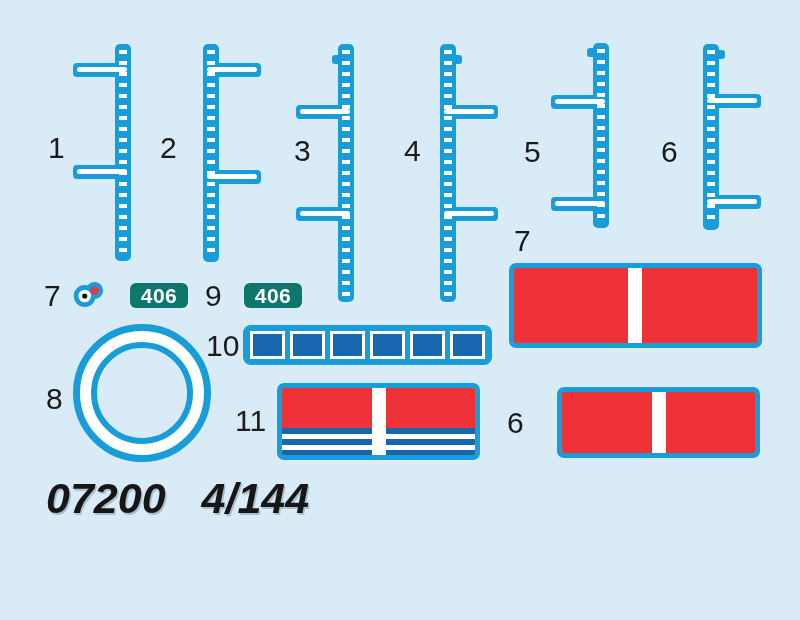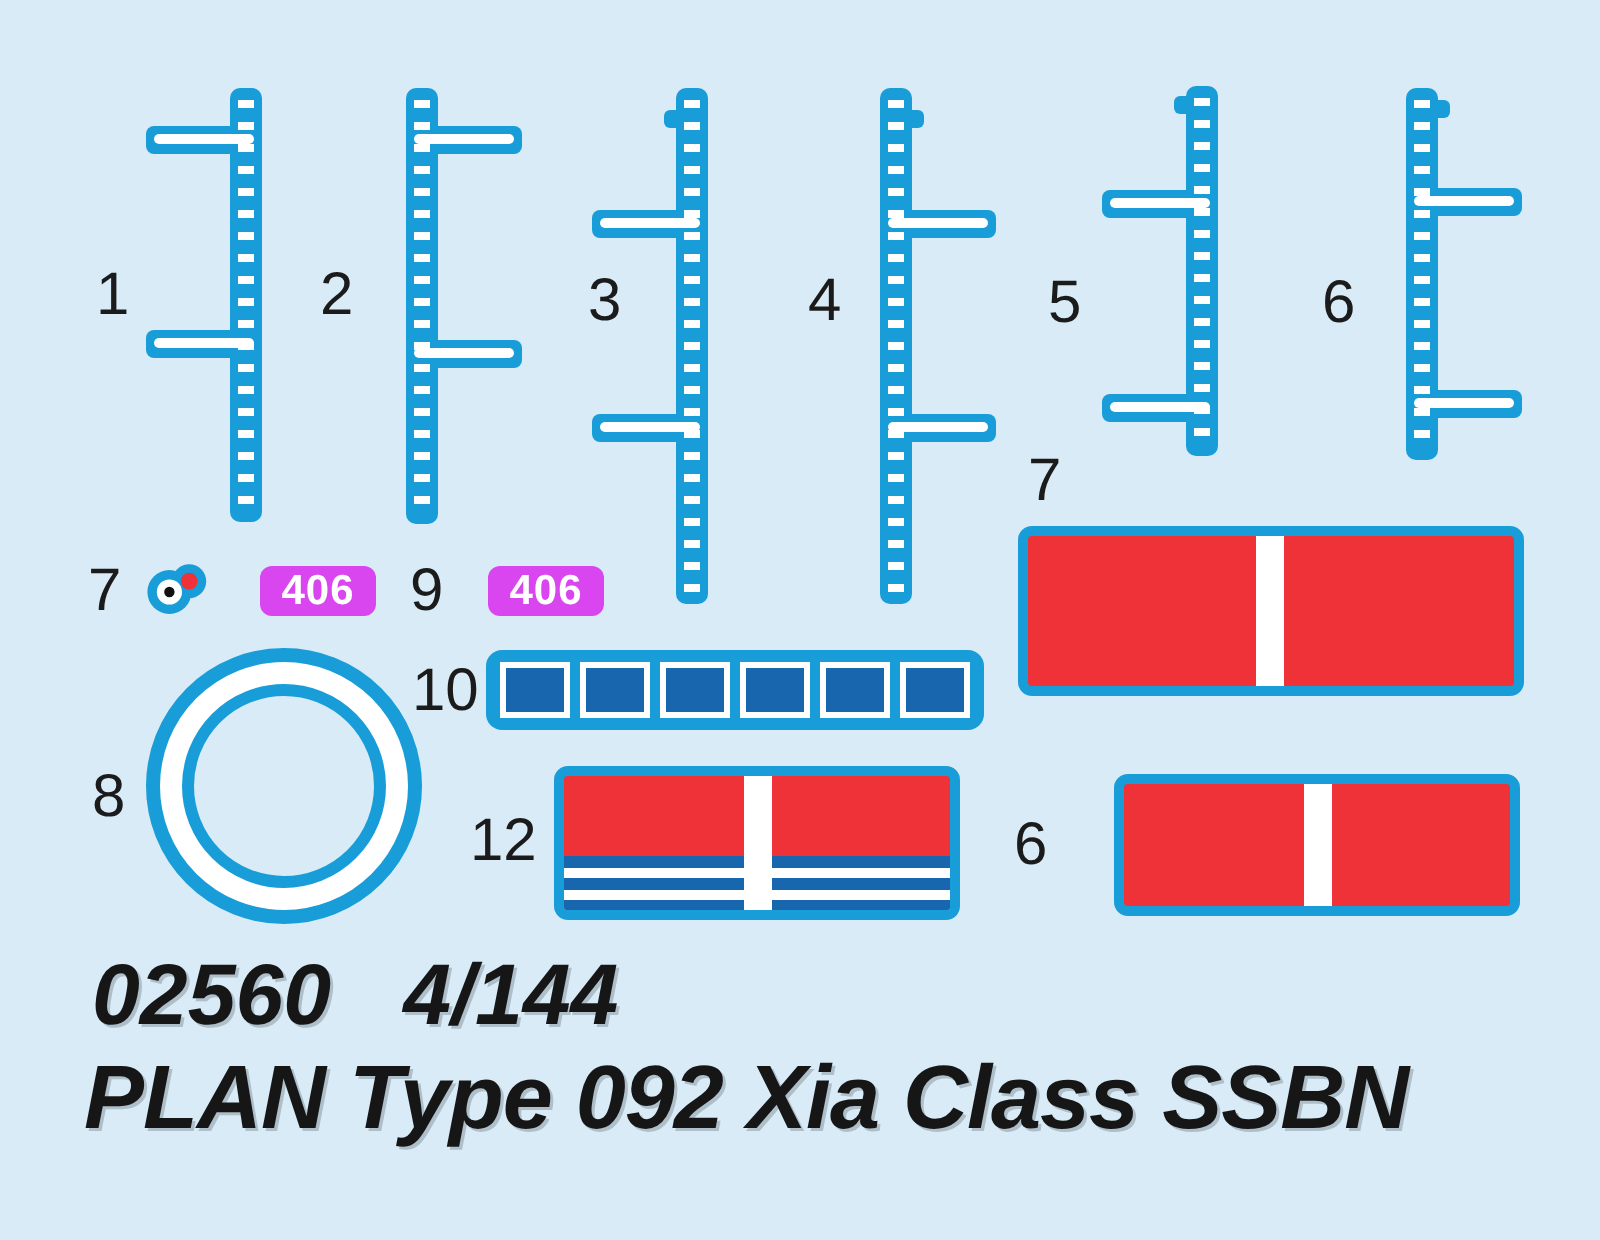--- a/index.html
+++ b/index.html
@@ -19,21 +19,21 @@
   .arm.left{left:-42px;}
   .arm.left .slot{left:4px;right:-8px;}
   .arm.right{left:12px;}
   .arm.right .slot{left:-8px;right:4px;}
   .nub{position:absolute;width:10px;height:9px;background:#189dd9;border-radius:3px;}
   .nub.left{left:-6px;}
   .nub.right{left:12px;}
 
   
   .peanut{position:absolute;left:73px;top:280px;}
-  .badge{position:absolute;width:58px;height:25px;background:#d946ef;border-radius:6px;
+  .badge{position:absolute;width:58px;height:25px;background:#0f766e;border-radius:6px;
          display:flex;align-items:center;justify-content:center;
          color:#fff;font-weight:bold;font-size:21px;letter-spacing:.5px;}
 
   
   .ring-outer{position:absolute;left:73px;top:324px;width:138px;height:138px;box-sizing:border-box;
               border:7px solid #189dd9;border-radius:50%;background:#fff;}
   .ring-inner{position:absolute;left:11px;top:11px;width:102px;height:102px;box-sizing:border-box;
               border:6px solid #189dd9;border-radius:50%;background:#d8ebf6;}
 
   
@@ -65,21 +65,21 @@
   <span class="num" style="left:48px;top:133px;">1</span>
   <span class="num" style="left:160px;top:133px;">2</span>
   <span class="num" style="left:294px;top:136px;">3</span>
   <span class="num" style="left:404px;top:136px;">4</span>
   <span class="num" style="left:524px;top:137px;">5</span>
   <span class="num" style="left:661px;top:137px;">6</span>
   <span class="num" style="left:44px;top:281px;">7</span>
   <span class="num" style="left:46px;top:384px;">8</span>
   <span class="num" style="left:205px;top:281px;">9</span>
   <span class="num" style="left:206px;top:331px;">10</span>
-  <span class="num" style="left:235px;top:406px;">12</span>
+  <span class="num" style="left:235px;top:406px;">11</span>
   <span class="num" style="left:514px;top:226px;">7</span>
   <span class="num" style="left:507px;top:408px;">6</span>
 
   <div id="rulers">
       <div class="ruler" style="left: 115px; top: 44px; width: 16px; height: 217px;">
         <div class="strip">
           <div class="ticks"></div>
         </div>
         <div class="arm left" style="top:19px;">
           <div class="slot"></div>
@@ -186,17 +186,16 @@
 
   <div class="flag" style="left:509px;top:263px;width:253px;height:85px;">
     <div class="vbar" style="left:114px;width:14px;"></div>
   </div>
 
   <div class="flag" style="left:557px;top:387px;width:203px;height:71px;">
     <div class="vbar" style="left:90px;width:14px;"></div>
   </div>
 
   <div class="footer-line line1">
-    <span>02560</span><span class="scale">4/144</span>
-  </div>
-  <div class="footer-line line2">PLAN Type 092 Xia Class SSBN</div>
+    <span>07200</span><span class="scale">4/144</span>
+  </div>
 
 </div>
 
 </body></html>

